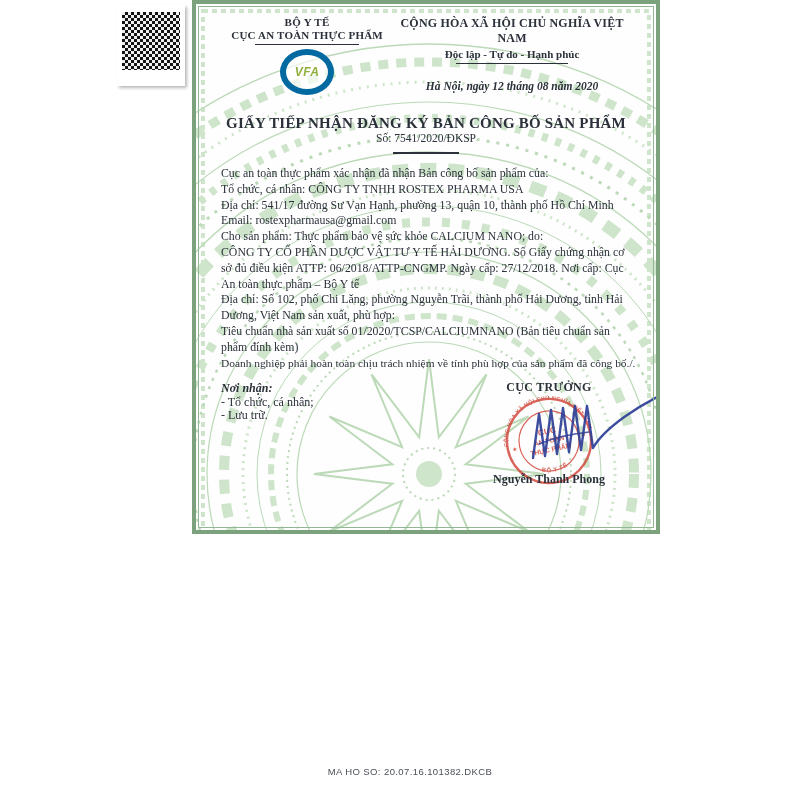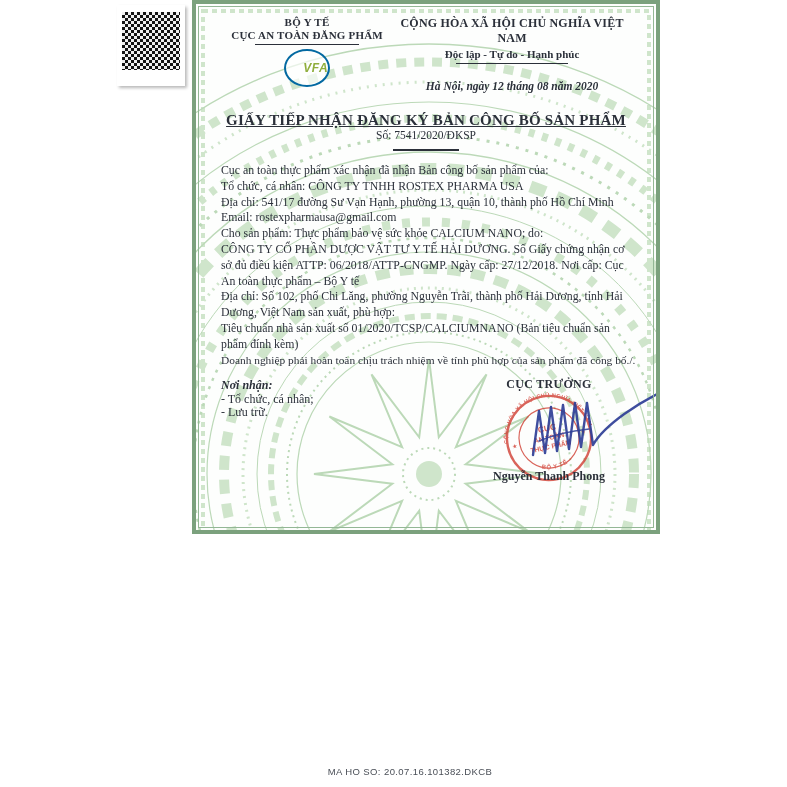--- a/index.html
+++ b/index.html
@@ -33,32 +33,32 @@
     position:relative;z-index:2;padding:8px 25px 0 25px;box-sizing:border-box;width:100%;
   }
   
   .hdr{display:flex;width:100%;}
   .hdr-left{width:42%;text-align:center;padding-top:4px;}
   .hdr-right{width:58%;text-align:center;padding-top:4px;}
   .org-parent{font-size:11px;font-weight:bold;letter-spacing:.3px;}
   .org-name{font-size:11px;font-weight:bold;letter-spacing:.2px;margin-top:1px;}
   .rule-s{width:104px;height:1px;background:#2b303a;margin:3px auto 0 auto;}
   .vfa-logo{
-    width:42px;height:34px;margin:4px auto 0 auto;border:2px solid #0369a1;border-radius:50%;
-    display:flex;align-items:center;justify-content:flex-end;background:rgba(255,255,255,.65);
+    width:42px;height:34px;margin:4px auto 0 auto;border:6px solid #0369a1;border-radius:50%;
+    display:flex;align-items:center;justify-content:center;background:rgba(255,255,255,.65);
   }
   .vfa-text{font-family:"Liberation Sans",sans-serif;font-style:italic;font-weight:bold;
     font-size:12px;color:#8fae3c;letter-spacing:.5px;}
   .nat-title{font-size:12px;font-weight:bold;letter-spacing:.2px;}
   .nat-motto{font-size:11px;font-weight:bold;margin-top:2px;}
   .rule-m{width:112px;height:1px;background:#2b303a;margin:3px auto 0 auto;}
   .place-date{font-size:11.5px;font-weight:bold;font-style:italic;margin-top:16px;}
   
   .title-block{text-align:center;margin-top:20px;}
-  .doc-title{font-size:15px;font-weight:bold;letter-spacing:.2px;text-decoration:underline;}
+  .doc-title{font-size:15px;font-weight:bold;letter-spacing:.2px;}
   .doc-number{font-size:11.5px;}
   .rule-title{width:66px;height:2px;background:#2b303a;margin:8px auto 0 auto;}
   
   .body-text{margin-top:12px;font-size:11.8px;line-height:15.8px;text-align:left;}
   .body-text p{margin:0;}
   .phone-row{display:flex;}
   .phone-row .fax{margin-left:102px;}
   .disclaimer{white-space:nowrap;font-size:11.4px;}
   
   .footer{position:relative;height:118px;margin-top:9px;}
@@ -114,21 +114,21 @@
     <circle cx="233" cy="470" r="430" class="wm-c1" stroke-width="1.3"></circle>
   </svg>
 
   <div class="inner-frame"></div>
 
   <div class="doc-content">
 
     <div class="hdr">
       <div class="hdr-left">
         <div class="org-parent">BỘ Y TẾ</div>
-        <div class="org-name">CỤC AN TOÀN ĐĂNG PHẨM</div>
+        <div class="org-name">CỤC AN TOÀN THỰC PHẨM</div>
         <div class="rule-s"></div>
         <div class="vfa-logo">
           <span class="vfa-text">VFA</span>
         </div>
       </div>
       <div class="hdr-right">
         <div class="nat-title">CỘNG HÒA XÃ HỘI CHỦ NGHĨA VIỆT NAM</div>
         <div class="nat-motto">Độc lập - Tự do - Hạnh phúc</div>
         <div class="rule-m"></div>
         <div class="place-date">Hà Nội, ngày 12 tháng 08 năm 2020</div>

